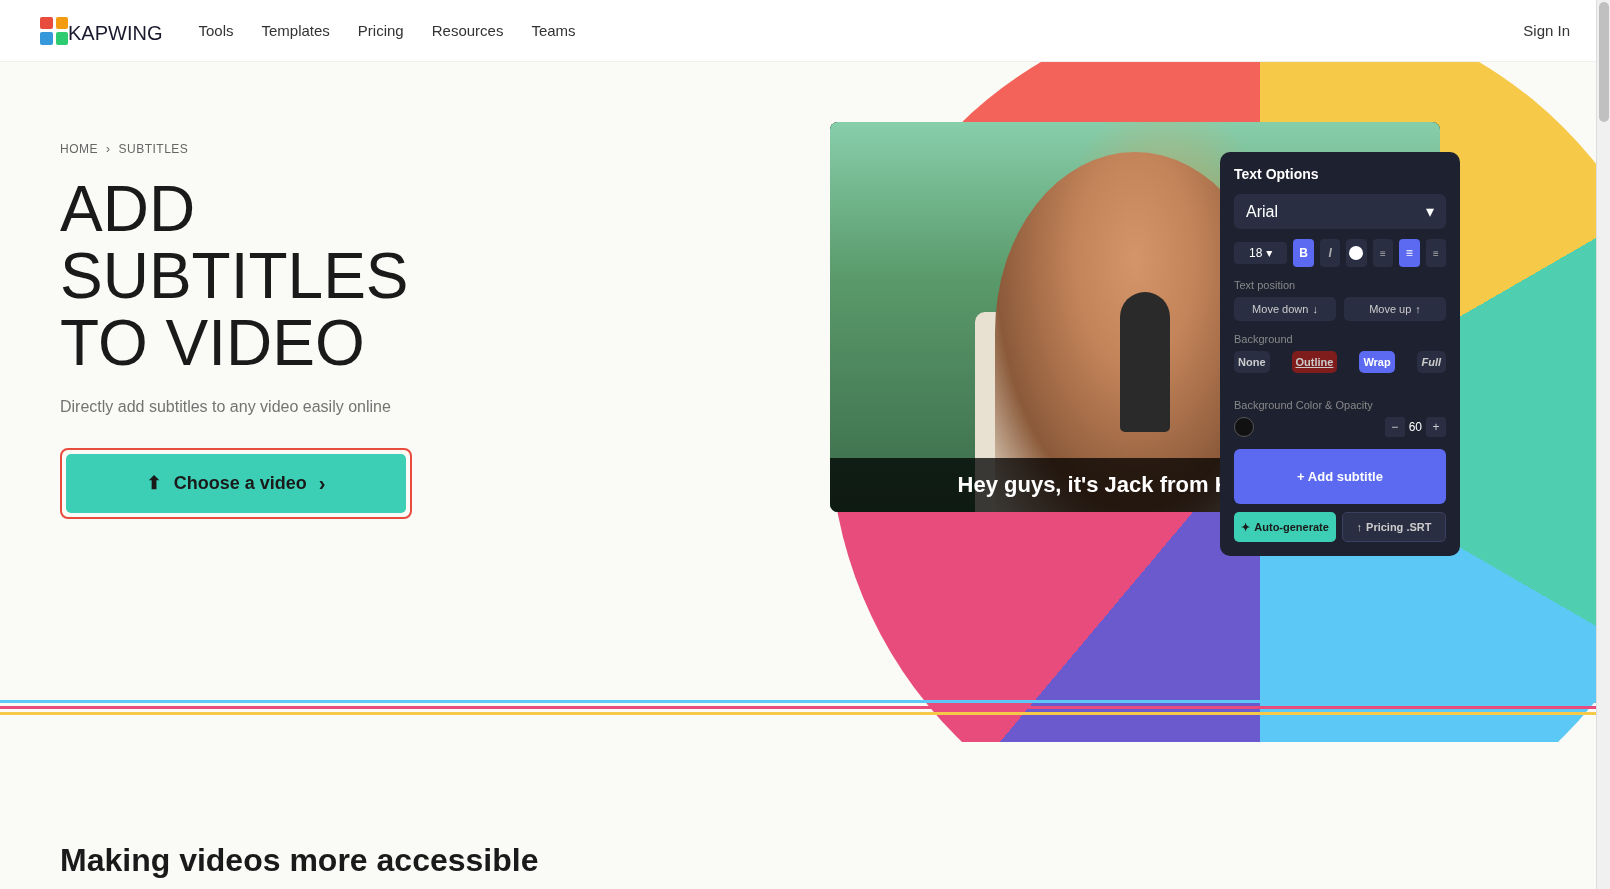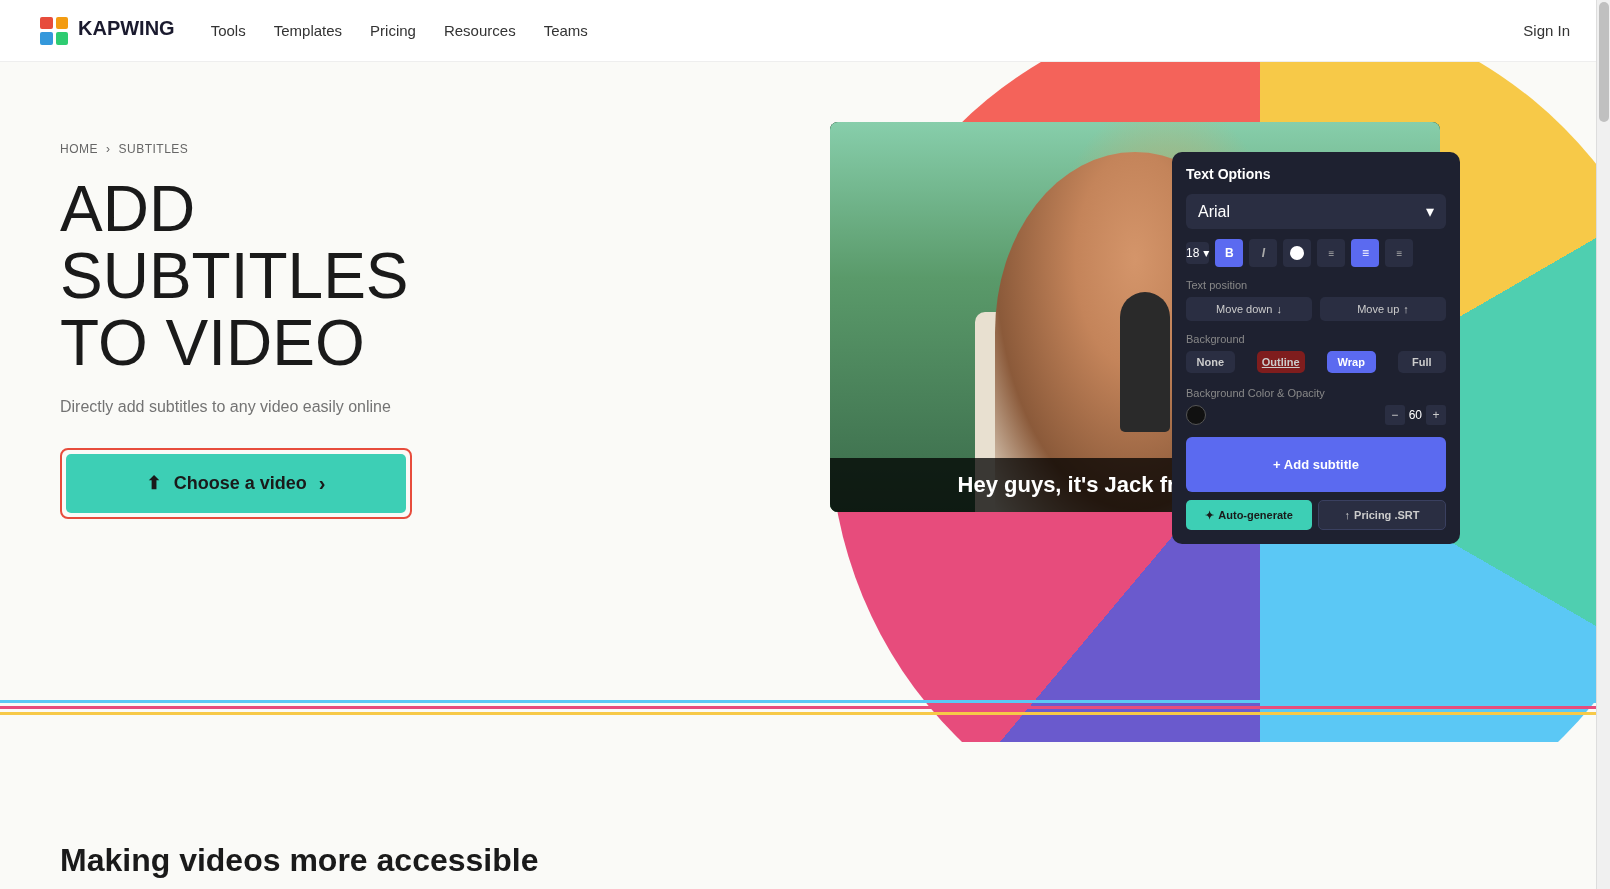--- a/index.html
+++ b/index.html
@@ -5,21 +5,21 @@
     * { margin: 0; padding: 0; box-sizing: border-box; }
     body { font-family: -apple-system, BlinkMacSystemFont, 'Segoe UI', sans-serif; background: #fafaf7; overflow-x: hidden; }
 
     
     nav {
       display: flex; align-items: center; justify-content: space-between;
       padding: 0 40px; height: 62px; background: #fff;
       border-bottom: 1px solid #eee; position: relative; z-index: 10;
     }
     .nav-left { display: flex; align-items: center; gap: 36px; }
-    .nav-logo { display: flex; align-items: flex-start; gap: 10px; font-weight: 700; font-size: 20px; color: #1a1a2e; text-decoration: none; }
+    .nav-logo { display: flex; align-items: flex-end; font-weight: 400; font-size: 20px; color: #1a1a2e; text-decoration: none; }
     .logo-grid {
       display: grid; grid-template-columns: 1fr 1fr; gap: 3px; width: 28px; height: 28px;
     }
     .logo-grid span { border-radius: 2px; }
     .logo-g1 { background: #e74c3c; }
     .logo-g2 { background: #f39c12; }
     .logo-g3 { background: #3498db; }
     .logo-g4 { background: #2ecc71; }
     .nav-links { display: flex; gap: 28px; }
     .nav-link { text-decoration: none; color: #333; font-size: 15px; font-weight: 500; }
@@ -128,35 +128,35 @@
       text-align: center;
     }
     .video-subtitle-text {
       color: #fff; font-size: 22px; font-weight: 900;
       font-family: Arial, sans-serif;
     }
 
     
     .text-options-panel {
       position: absolute; right: -10px; top: 30px;
-      width: 288px; background: #1e2130; border-radius: 10px;
+      width: 240px; background: #1e2130; border-radius: 10px;
       padding: 14px; z-index: 10; color: #fff;
     }
     .panel-title {
       font-size: 14px; font-weight: 600; color: #fff; margin-bottom: 12px;
     }
     .panel-font-row {
       display: flex; align-items: center; justify-content: space-between;
       background: #2a2e42; border-radius: 6px; padding: 8px 12px; margin-bottom: 10px;
     }
 
     .panel-format-row {
       display: flex; align-items: center; gap: 6px; margin-bottom: 12px;
     }
-    .format-num { background: #2a2e42; border-radius: 4px; padding: 4px 0; font-size: 12px; color: #fff; display: flex; align-items: center; gap: 4px; }
+    .format-num { background: #2a2e42; border-radius: 4px; padding: 4px 15px; font-size: 12px; color: #fff; display: flex; align-items: center; gap: 4px; }
     .format-btn {
       width: 28px; height: 28px; border-radius: 4px; border: none; cursor: pointer;
       display: flex; align-items: center; justify-content: center; font-size: 12px; font-weight: 700;
     }
     .fmt-bold { background: #5b6af0; color: #fff; }
     .fmt-italic { background: #2a2e42; color: #aaa; font-style: italic; }
     .fmt-white { background: #2a2e42; }
     .fmt-white-dot { width: 14px; height: 14px; border-radius: 50%; background: #fff; }
     .fmt-align { background: #2a2e42; color: #aaa; font-size: 10px; }
     .fmt-align-active { background: #5b6af0; color: #fff; }
@@ -165,30 +165,30 @@
 
     .panel-position-row {
       display: flex; gap: 8px; margin-bottom: 12px;
     }
     .pos-btn {
       flex: 1; background: #2a2e42; border: none; color: #ccc; border-radius: 5px;
       padding: 6px 8px; font-size: 11px; cursor: pointer; display: flex; align-items: center; justify-content: center; gap: 4px;
     }
 
     .panel-bg-row {
-      display: flex; gap: 22px; margin-bottom: 14px;
+      display: flex; gap: 22px; margin-bottom: 26px;
     }
     .bg-btn {
       flex: 1; padding: 5px 4px; border-radius: 5px; border: none; cursor: pointer;
       font-size: 11px; font-weight: 600;
     }
     .bg-none { background: #2a2e42; color: #ccc; }
     .bg-outline { background: #7f1d1d; color: #ccc; text-decoration: underline; }
     .bg-wrap { background: #5b6af0; color: #fff; }
-    .bg-full { background: #2a2e42; color: #ccc; }
+    .bg-full { background: #2a2e42; color: #ccc; font-style: italic; }
 
     .panel-color-row {
       display: flex; align-items: center; gap: 8px; margin-bottom: 12px;
     }
     .color-dot { width: 20px; height: 20px; border-radius: 50%; background: #111; border: 1px solid #555; }
     .opacity-ctrl { display: flex; align-items: center; gap: 4px; margin-left: auto; }
     .opacity-btn { background: #2a2e42; border: none; color: #ccc; width: 20px; height: 20px; border-radius: 3px; cursor: pointer; font-size: 12px; display: flex; align-items: center; justify-content: center; }
     .opacity-val { font-size: 12px; color: #fff; }
 
     

